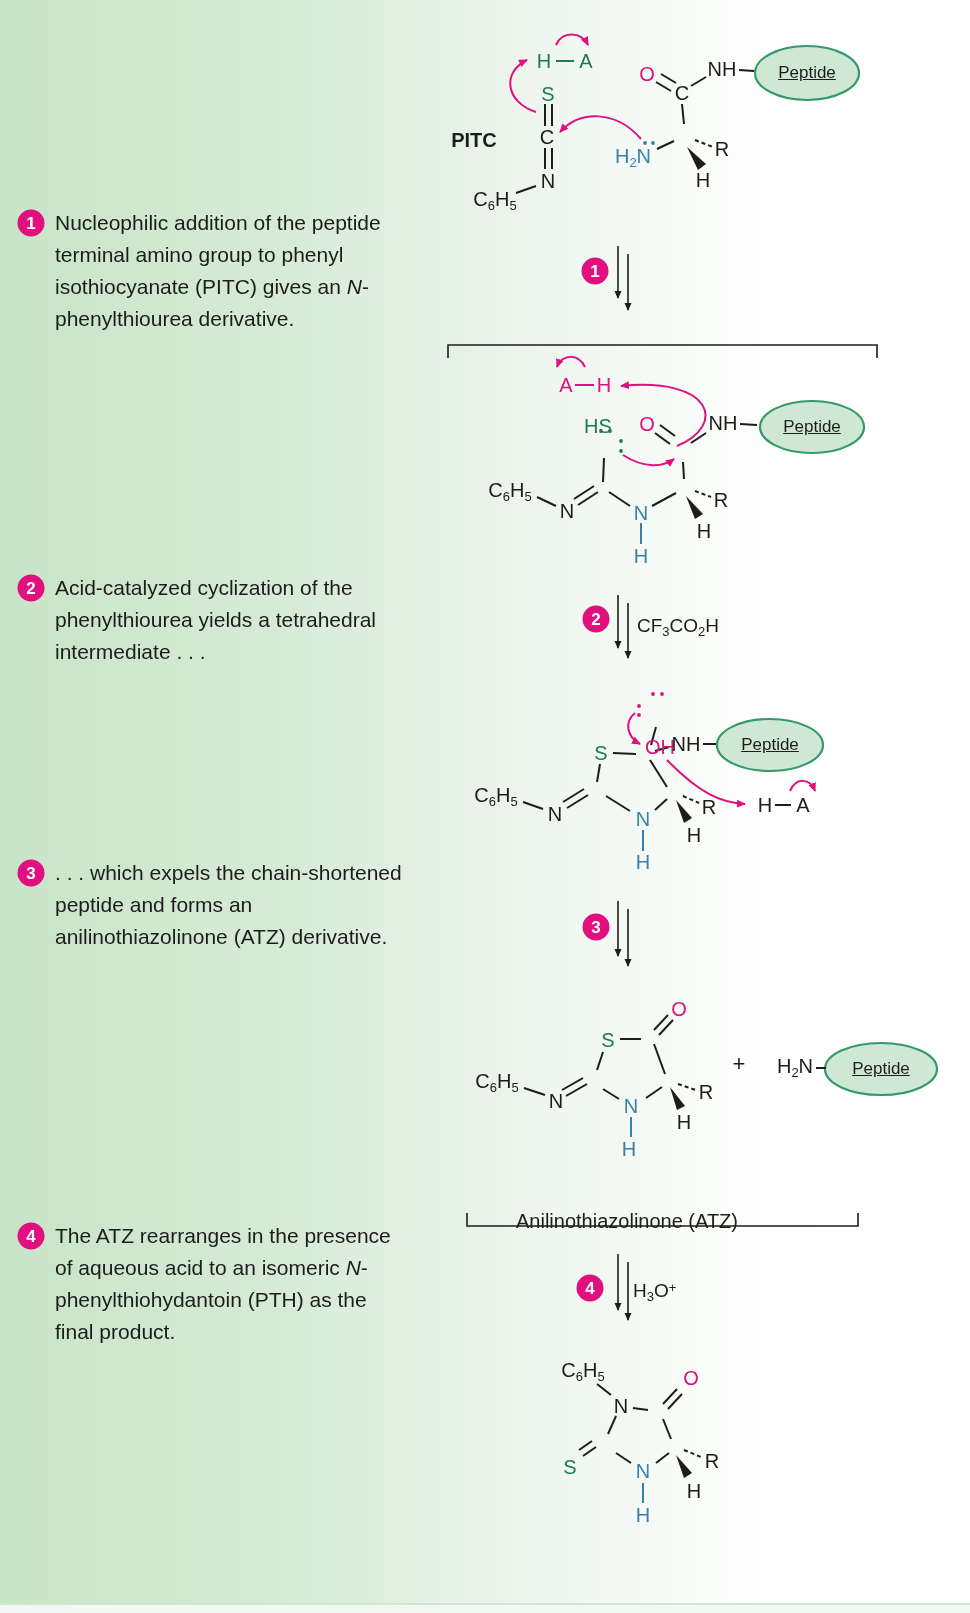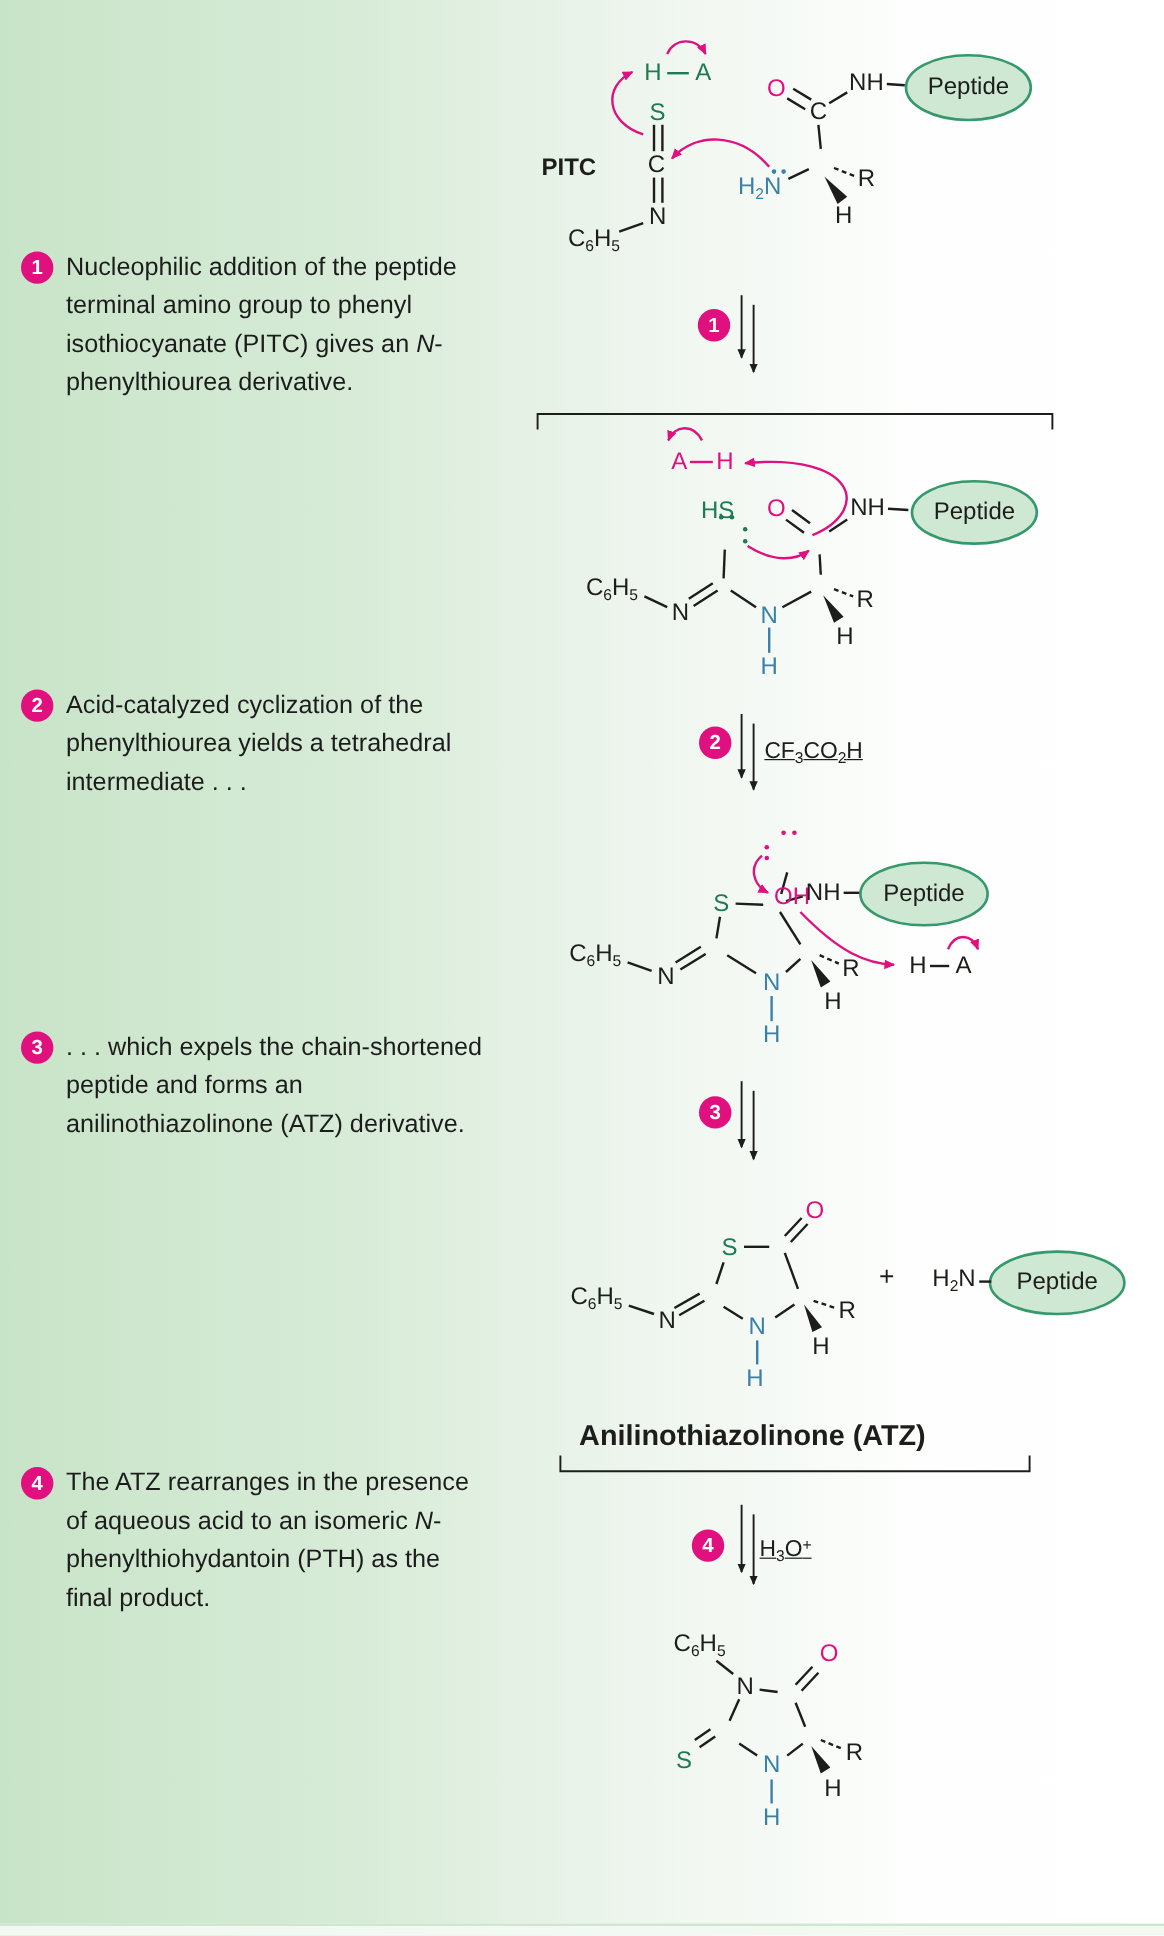--- a/index.html
+++ b/index.html
@@ -13,23 +13,23 @@
   .b{color:#3a81a8;}
   .p{color:#e0107f;}
   .bold{font-weight:bold;}
   sub{font-size:13px;vertical-align:-4px;}
   sup{font-size:13px;vertical-align:5px;}
   .step{position:absolute;font-size:21px;line-height:32px;color:#1c1c1c;padding-left:37px;}
   .numcirc{width:27px;height:27px;border-radius:50%;background:#e0107f;color:#ffffff;font-weight:bold;
            font-size:17px;display:flex;align-items:center;justify-content:center;position:absolute;
            transform:translate(-50%,-50%);line-height:1;}
   .step .numcirc{left:13px;top:16px;}
-  .ovaltext{position:absolute;transform:translate(-50%,-50%);font-size:20px;color:#1d1d1b;white-space:nowrap;}
-  .reagent{position:absolute;transform:translateY(-50%);font-size:19px;color:#1d1d1b;white-space:nowrap;text-decoration:underline;}
-  .struct-label{position:absolute;transform:translate(-50%,-50%);font-size:24px;font-weight:bold;color:#1d1d1b;white-space:nowrap;}
+  .ovaltext{position:absolute;transform:translate(-50%,-50%);font-size:17px;color:#1d1d1b;white-space:nowrap;text-decoration:underline;}
+  .reagent{position:absolute;transform:translateY(-50%);font-size:19px;color:#1d1d1b;white-space:nowrap;}
+  .struct-label{position:absolute;transform:translate(-50%,-50%);font-size:20px;font-weight:normal;color:#1d1d1b;white-space:nowrap;margin-top:24px;}
   .it{font-style:italic;}
 </style>
 </head>
 <body>
 
 <div id="fig">
 
   <svg class="layer" width="970" height="1613" viewBox="0 0 970 1613">
     <defs>
       <marker id="mB" markerWidth="10" markerHeight="10" refX="7" refY="3.5" orient="auto" markerUnits="userSpaceOnUse">

